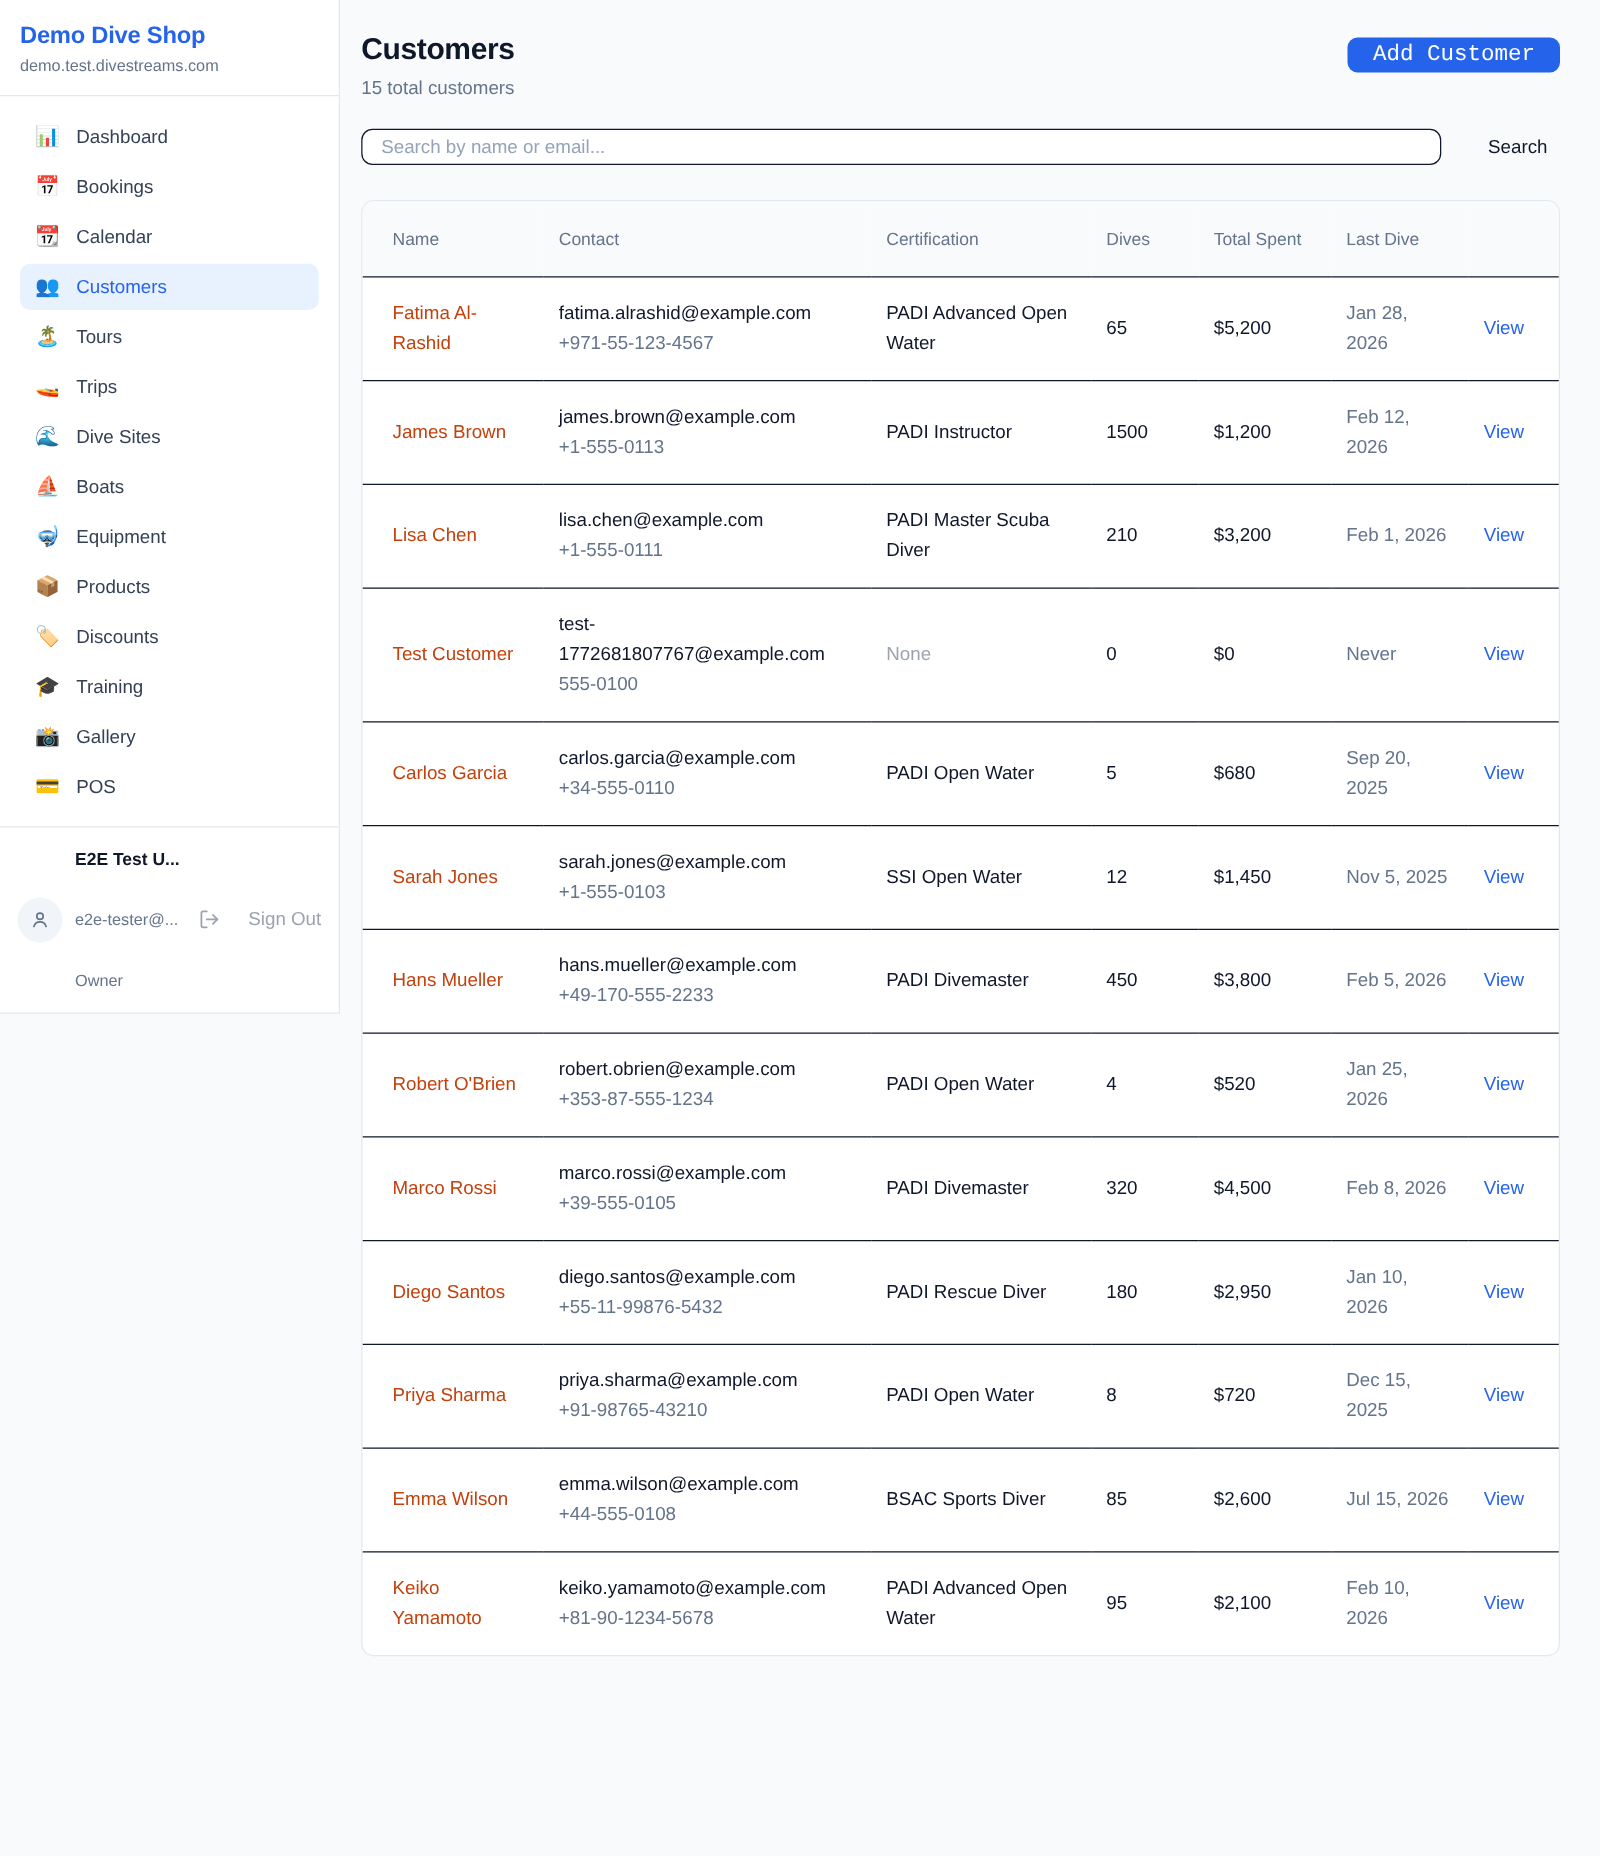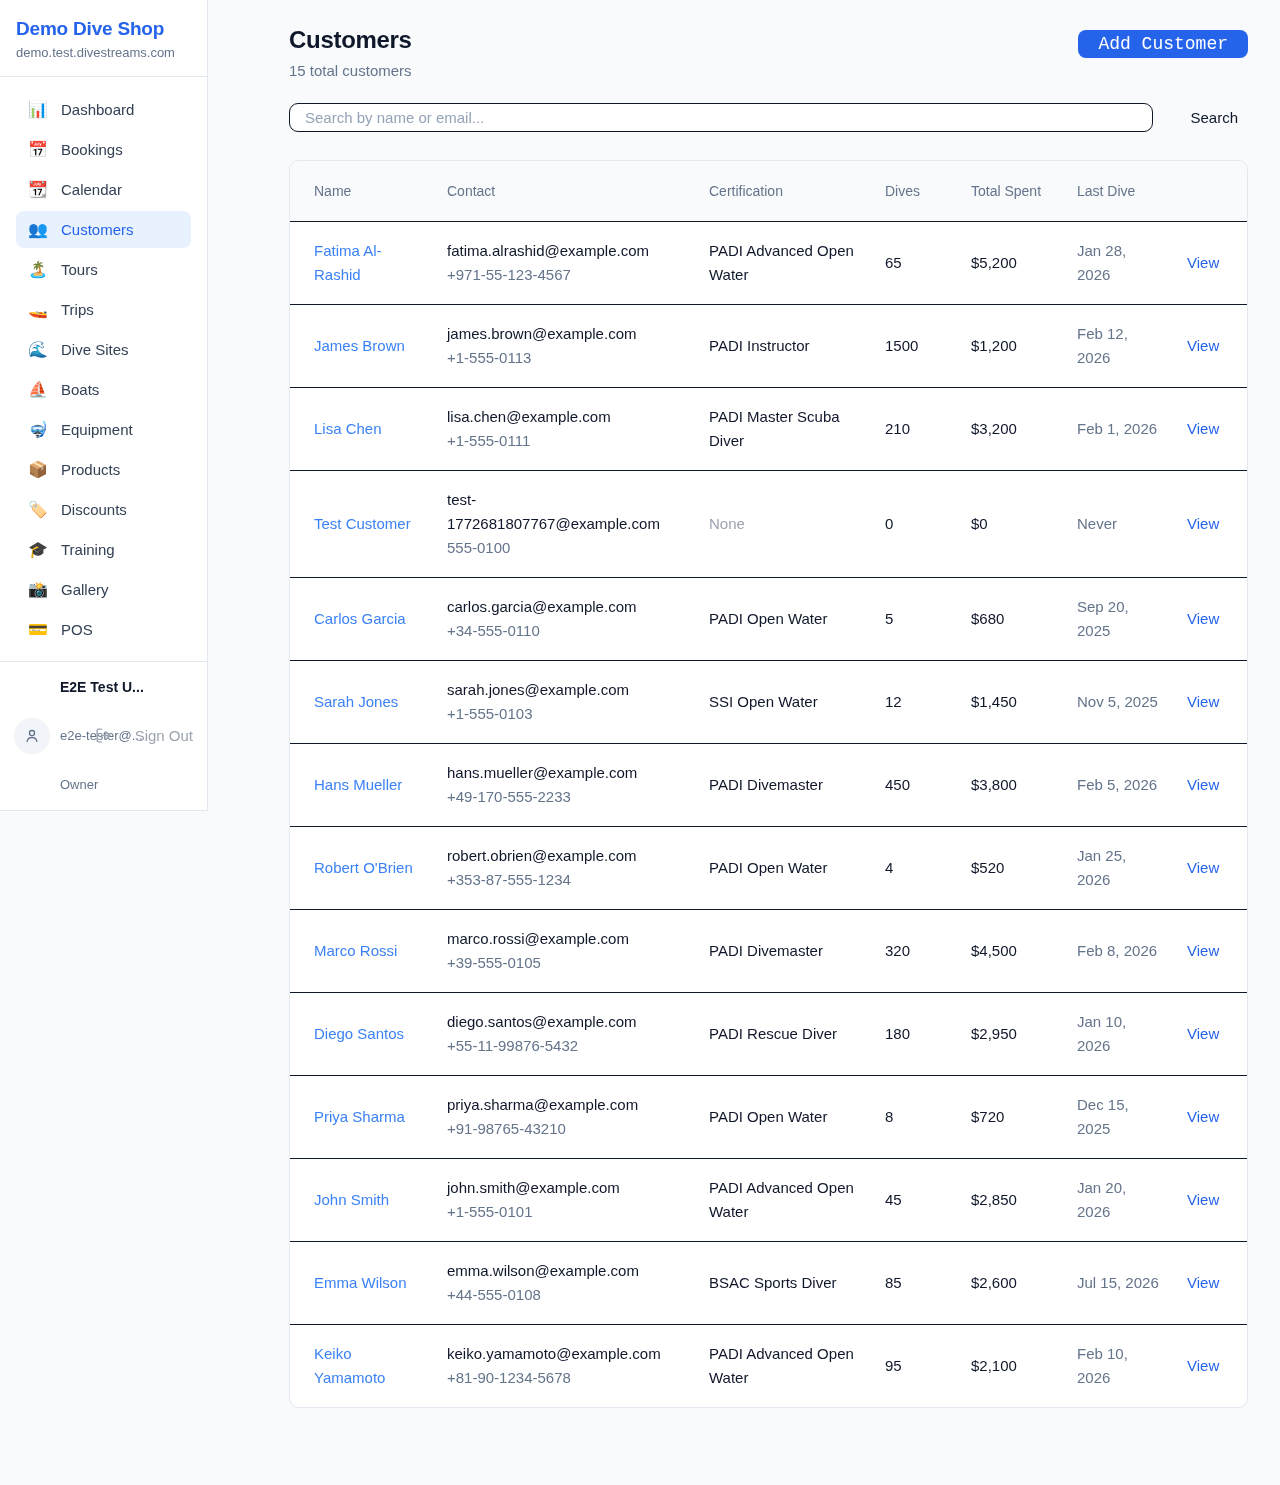--- a/index.html
+++ b/index.html
@@ -5,21 +5,21 @@
   * { margin: 0; padding: 0; box-sizing: border-box; }
   html, body { background: #f8fafc; }
   body {
     width: 1280px; min-height: 1485px; position: relative;
     font-family: "Liberation Sans", "DejaVu Sans", sans-serif;
     color: #0f172a; font-size: 15px;
   }
 
   
   .sidebar {
-    position: absolute; top: 0; left: 0; width: 208px;
+    position: absolute; top: 0; left: 0; width: 272px;
     background: #ffffff;
     border-right: 1px solid #e2e8f0;
     border-bottom: 1px solid #e2e8f0;
   }
   .brand { padding: 18px 16px 16px 16px; border-bottom: 1px solid #e2e8f0; }
   .brand-name { color: #2563eb; font-size: 19px; font-weight: 700; letter-spacing: -0.2px; }
   .brand-domain { color: #64748b; font-size: 13px; margin-top: 5px; }
 
   .nav { padding: 14px 16px 10px 16px; }
   .nav-item {
@@ -91,21 +91,21 @@
     line-height: 1.45; height: 60px;
   }
   thead th:first-child { padding-left: 24px; }
 
   tbody tr { border-top: 1px solid #0f172a; }
   td {
     padding: 17px 12px; font-size: 15px; vertical-align: middle;
     line-height: 1.6; color: #0f172a; word-wrap: break-word;
   }
   td:first-child { padding-left: 24px; }
-  .name-cell a { color: #3b82f6; text-decoration: none; font-weight: 500; cursor: pointer; }
+  .name-cell a { color: #c2410c; text-decoration: none; font-weight: 500; cursor: pointer; }
   .contact-cell .phone { color: #64748b; }
   .cert-cell.muted { color: #9ca3af; }
   .date-cell { color: #64748b; }
   .action-cell a { color: #2563eb; text-decoration: none; font-weight: 500; cursor: pointer; }
 </style>
 </head>
 <body>
 
 <aside class="sidebar">
   <div class="brand">
@@ -356,32 +356,20 @@
       <div class="email">priya.sharma@example.com</div>
       <div class="phone">+91-98765-43210</div>
     </td>
     <td class="cert-cell">PADI Open Water</td>
     <td class="dives-cell">8</td>
     <td class="spent-cell">$720</td>
     <td class="date-cell">Dec 15, 2025</td>
     <td class="action-cell"><a>View</a></td>
   </tr>
           <tr>
-    <td class="name-cell"><a>John Smith</a></td>
-    <td class="contact-cell">
-      <div class="email">john.smith@example.com</div>
-      <div class="phone">+1-555-0101</div>
-    </td>
-    <td class="cert-cell">PADI Advanced Open Water</td>
-    <td class="dives-cell">45</td>
-    <td class="spent-cell">$2,850</td>
-    <td class="date-cell">Jan 20, 2026</td>
-    <td class="action-cell"><a>View</a></td>
-  </tr>
-          <tr>
     <td class="name-cell"><a>Emma Wilson</a></td>
     <td class="contact-cell">
       <div class="email">emma.wilson@example.com</div>
       <div class="phone">+44-555-0108</div>
     </td>
     <td class="cert-cell">BSAC Sports Diver</td>
     <td class="dives-cell">85</td>
     <td class="spent-cell">$2,600</td>
     <td class="date-cell">Jul 15, 2026</td>
     <td class="action-cell"><a>View</a></td>

